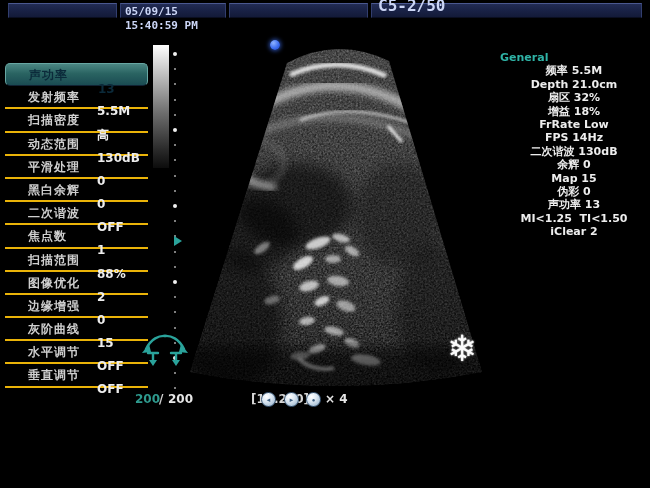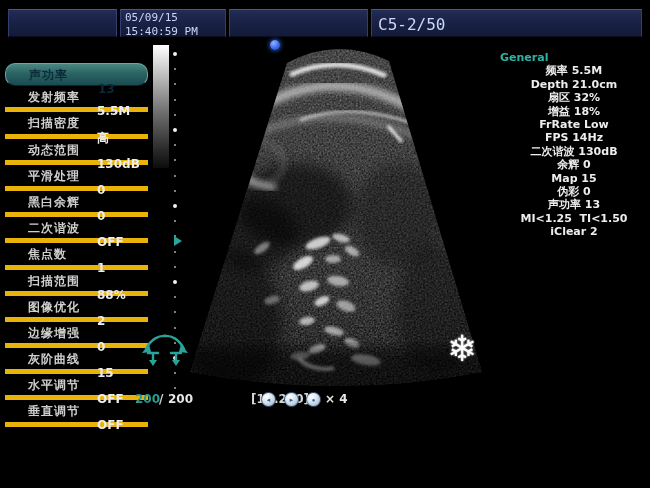--- a/index.html
+++ b/index.html
@@ -2,38 +2,38 @@
 <html><head>
 <meta charset="utf-8">
 <style>
   html,body{margin:0;padding:0;background:#000;}
   #screen{
     position:relative;width:650px;height:488px;background:#000;overflow:hidden;
     font-family:"DejaVu Sans",sans-serif;color:#e8e8e8;
   }
   
   .tb-box{
-    position:absolute;top:9px;height:28px;box-sizing:border-box;
+    position:absolute;top:3px;height:15px;box-sizing:border-box;
     background:linear-gradient(180deg,#222c55 0%,#1a2348 40%,#131a38 100%);
-    border:1px solid #323e6e;border-top-color:#4a5890;border-bottom-color:#0a0e20;
+    border:1px solid #323e6e;border-top-color:#4a5890;border-bottom-color:#0a0e20;font-weight:bold;
   }
   .tb-datetime{left:120px;width:106px;padding:1px 0 0 4px;
     font-family:"DejaVu Sans Mono",monospace;font-size:11px;line-height:14px;color:#ccd6f6;}
   .tb-probe{left:371px;width:271px;font-family:"DejaVu Sans Mono",monospace;
     font-size:16px;color:#ccd6f6;}
   .tb-probe span{position:absolute;left:6px;bottom:2px;}
   
   #sidebar{position:absolute;left:5px;top:63px;width:143px;}
-  .param-row{position:relative;height:21.2px;border-bottom:5px solid #eab308;
+  .param-row{position:relative;height:21.2px;border-bottom:2px solid #eab308;
     font-size:12px;font-weight:bold;}
   .p-label{position:absolute;left:23px;top:3px;color:#cfcfcf;letter-spacing:1px;}
   .p-value{position:absolute;left:92px;top:18px;color:#ededed;}
   .param-row.selected{
     background:linear-gradient(180deg,#4b8783 0%,#2a6462 45%,#1a4b52 100%);
-    border:1px solid #68a7a3;border-bottom-color:#123; border-radius:10px;
+    border:1px solid #68a7a3;border-bottom-color:#123; border-radius:5px;
   }
   .param-row.selected .p-label,.param-row.selected .p-value{color:#0b2a3a;}
   
   #graybar{position:absolute;left:153px;top:45px;width:16px;height:123px;
     background:linear-gradient(180deg,#ffffff 0%,#bdbdbd 25%,#6e6e6e 55%,#2a2a2a 85%,#0c0c0c 100%);}
   .ruler-dot{position:absolute;border-radius:50%;}
   
   #focus-marker{position:absolute;left:174px;top:236px;width:0;height:0;
     border-left:8px solid #2aa39b;border-top:5px solid transparent;border-bottom:5px solid transparent;}
   

